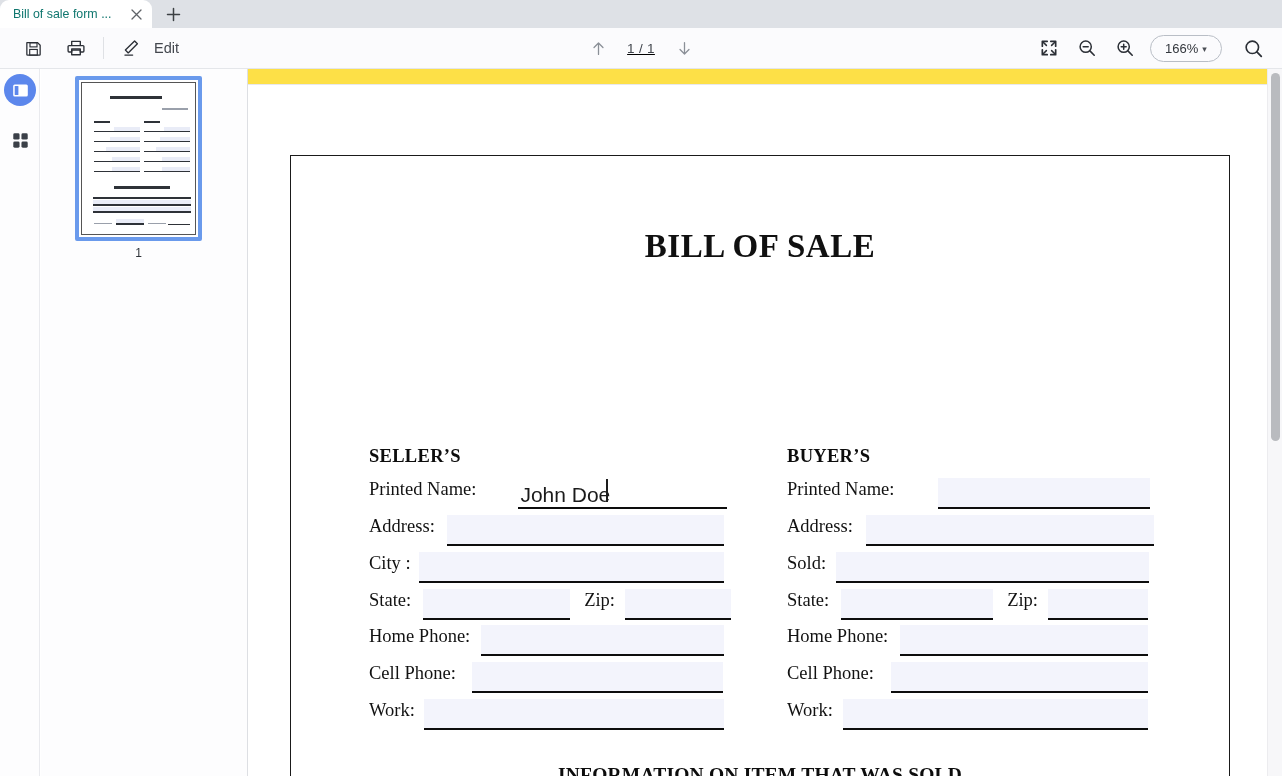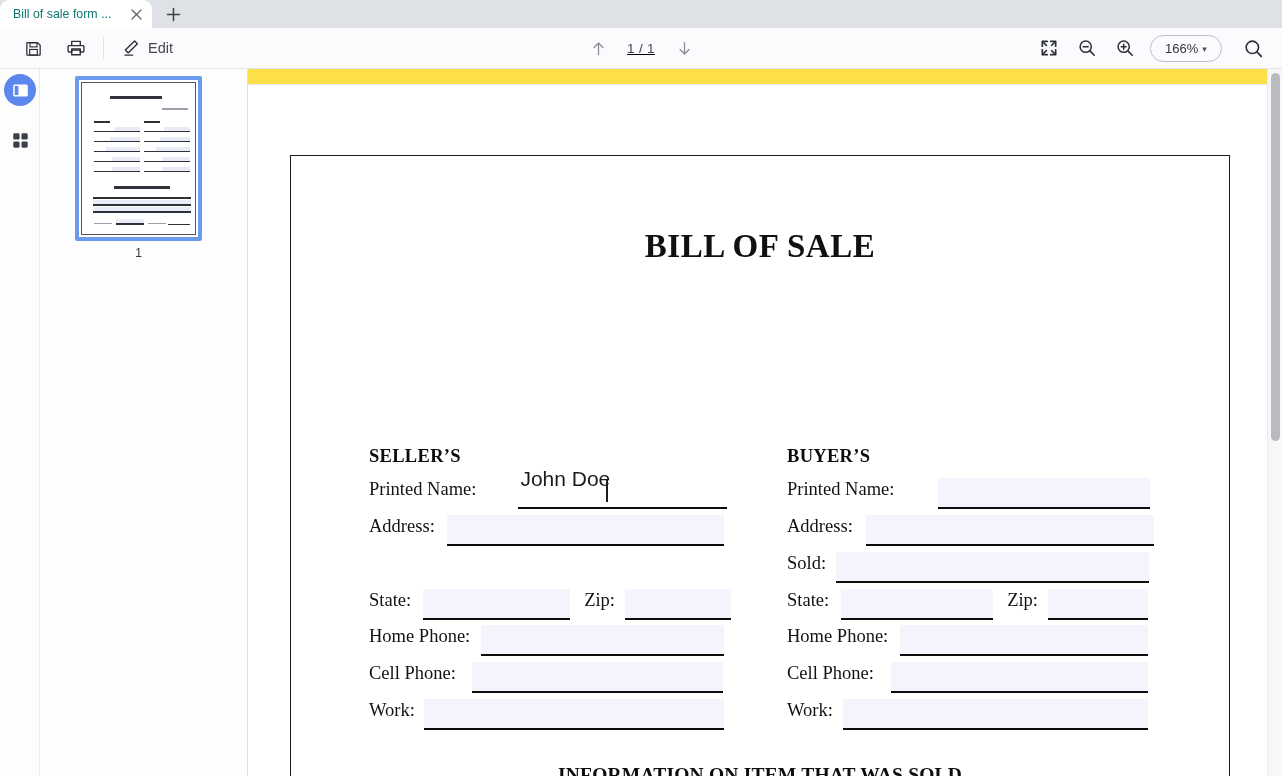--- a/index.html
+++ b/index.html
@@ -62,21 +62,21 @@
     flex-shrink: 0;
   }
   .tb-sep {
     width: 1px; height: 22px;
     background: #dfe1e5;
     margin: 0 10px;
     flex-shrink: 0;
   }
   .tb-edit-label {
     font-size: 14.5px; color: #43474e;
-    margin-left: 0;
+    margin-left: 6px;
     white-space: nowrap;
   }
   #tb-left { display: flex; align-items: center; padding-left: 16px; }
   #tb-center {
     position: absolute; left: 0; right: 0;
     display: flex; align-items: center; justify-content: center;
     gap: 0; pointer-events: none; text-decoration: underline;
   }
   #tb-center > * { pointer-events: auto; }
   .page-indicator {
@@ -433,32 +433,38 @@
       <div class="doc-title">BILL OF SALE</div>
 
 
       <div class="sec-head" id="seller-head">SELLER’S</div>
 
       <div class="sec-head" id="buyer-head">BUYER’S</div>
 
       <div class="frow" style="top:322px; left:78px;">
         <span class="serif-label">Printed Name:</span>
         <div class="fieldbox" style="width:209px; margin-left:42px; background:transparent;">
-          <span class="val" style="left:2px; bottom:16px; font-size:21px; color:#1b1b1b;">John Doe</span>
+          <span class="val" style="left:2px; bottom:0; font-size:21px; color:#1b1b1b;">John Doe</span>
           <span id="caret-blink" style="position:absolute; left:87px; bottom:5px;"></span>
         </div>
       </div>
 
       <div class="frow" style="top:359px; left:78px;">
         <span class="serif-label">Address:</span>
         <div class="fieldbox" style="width:277px; margin-left:12px;">
           <span class="val"></span>
         </div>
       </div>
 
+      <div class="frow" style="top:396px; left:78px;">
+        <span class="serif-label">City :</span>
+        <div class="fieldbox" style="width:305px; margin-left:8px;">
+          <span class="val"></span>
+        </div>
+      </div>
 
       <div class="frow" style="top:433px; left:78px;">
         <span class="serif-label">State:</span>
         <div class="fieldbox" style="width:147px; margin-left:12px;">
           <span class="val"></span>
         </div>
         <span class="serif-label" style="margin-left:14px;">Zip:</span>
         <div class="fieldbox" style="width:106px; margin-left:10px;">
           <span class="val"></span>
         </div>

